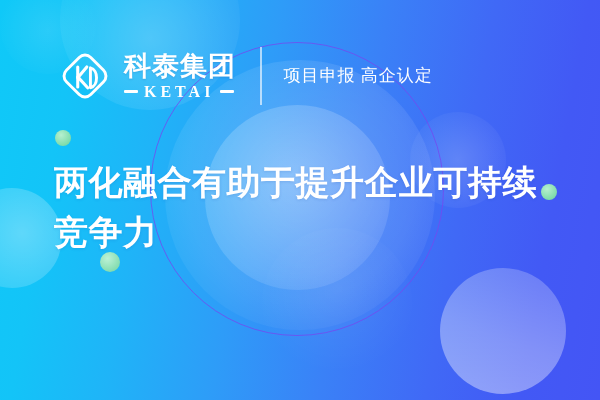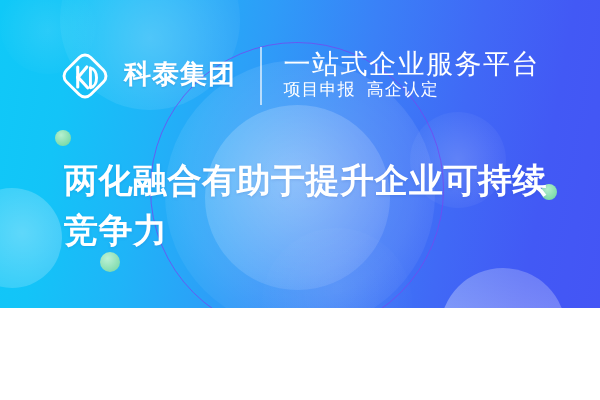--- a/index.html
+++ b/index.html
@@ -3,23 +3,23 @@
 <meta charset="utf-8">
 <style>
   html, body {
     margin: 0;
     padding: 0;
     background: #ffffff;
   }
   #banner {
     position: relative;
     width: 600px;
-    height: 308px;
+    height: 400px;
     overflow: hidden;
-    font-family: Liberation Mono, monospace;
+    font-family: Liberation Serif, serif;
     background: linear-gradient(100deg,
         #0fc9f8 0%,
         #13c4f8 12%,
         #1fb4f8 26%,
         #2e9cf8 42%,
         #3a81f7 58%,
         #4069f6 74%,
         #4259f5 88%,
         #4455f5 100%);
   }
@@ -187,21 +187,21 @@
     font-size: 17px;
     font-weight: normal;
     letter-spacing: 1px;
     line-height: 1.2;
     white-space: nowrap;
   }
 
   
   #headline {
     position: absolute;
-    left: 64px;
+    left: 54px;
     top: 158px;
     width: 500px;
     color: #ffffff;
     font-size: 34px;
     font-weight: bold;
     line-height: 1.48;
     letter-spacing: 0.5px;
     text-shadow: 0 1px 3px rgba(25,70,160,0.16);
   }
 </style>
@@ -233,27 +233,31 @@
         <g fill="none" stroke="#ffffff" stroke-width="3.4" stroke-linecap="round" stroke-linejoin="round">
           <path d="M24 22 L24 44"></path>
           <path d="M24 34 L34 22"></path>
           <path d="M24 33 L35 45"></path>
         </g>
         <path d="M38 23 L38 45 C47 43 47 25 38 23 Z" fill="none" stroke="#ffffff" stroke-width="3.2" stroke-linejoin="round"></path>
       </svg>
 
       <div id="logo-wordmark">
         <div id="logo-cn">科泰集团</div>
+        <div id="logo-en-row">
+          <span class="logo-dash"></span>
+          <span id="logo-en">KETAI</span>
+          <span class="logo-dash"></span>
+        </div>
       </div>
     </div>
 
     <div id="header-divider"></div>
 
     <div id="tagline-block">
-      <div id="tagline-main">一站式企业服务平台</div>
       <div id="tagline-sub">项目申报 高企认定</div>
     </div>
 
   </div>
 
   <div id="headline">两化融合有助于提升企业可持续竞争力</div>
 
 </div>
 
 </body></html>

